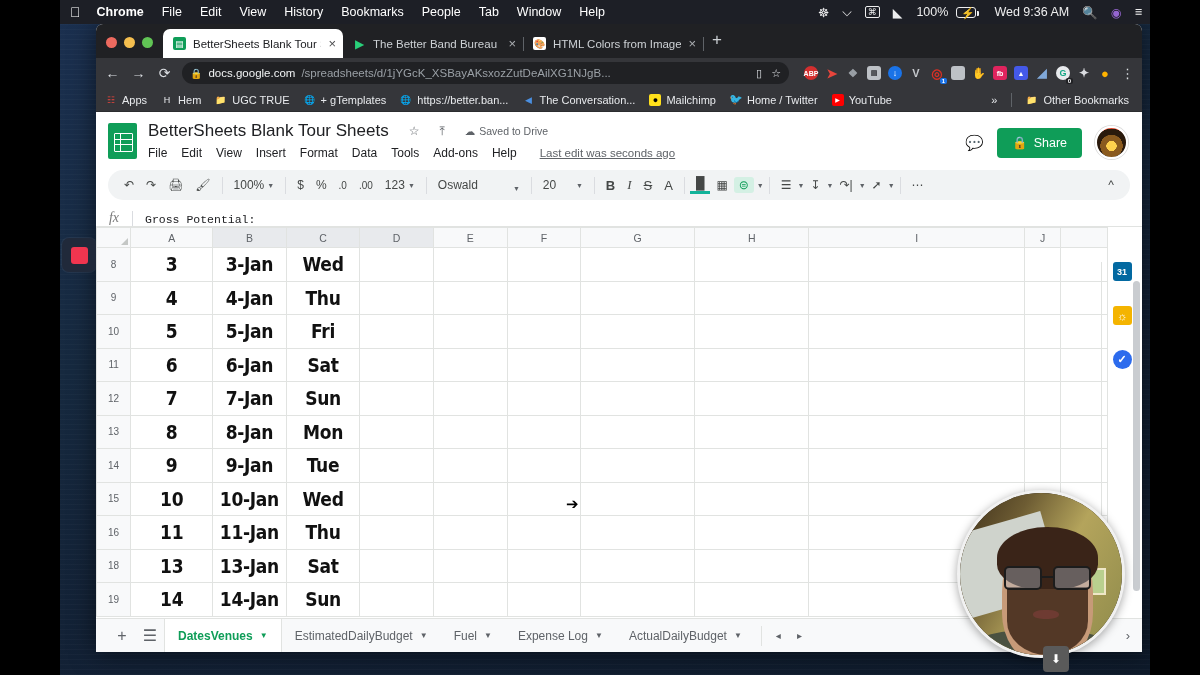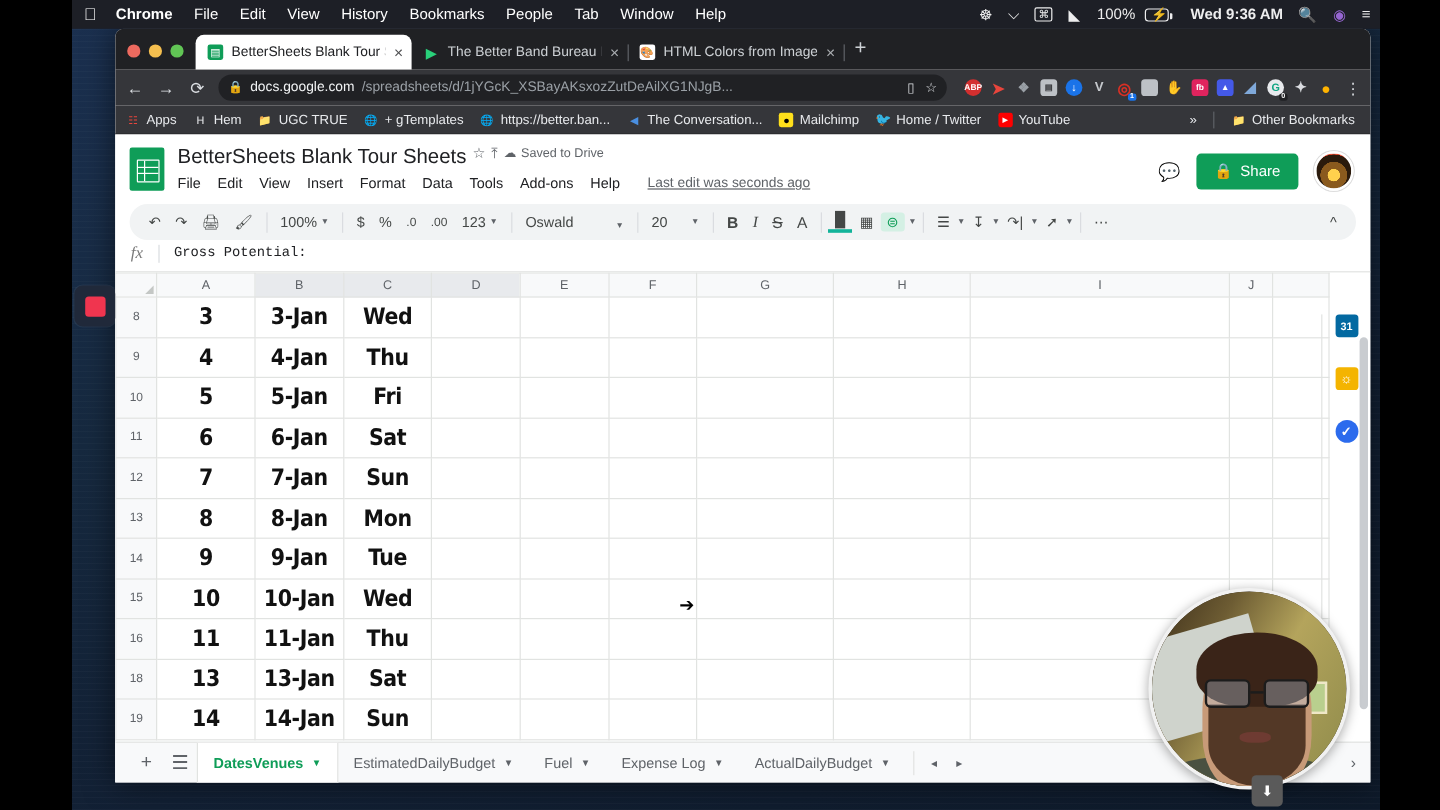--- a/index.html
+++ b/index.html
@@ -26,21 +26,21 @@
   .menubar {
     position: absolute; left: 60px; top: 0; width: 1090px; height: 24px;
     background: #1d1f26; color: #fff; display: flex; align-items: center;
     font-size: 12.5px; z-index: 30; padding-left: 10px;
   }
   .menubar .apple { font-size: 14px; margin-right: 16px; line-height: 1; }
   .menubar .mi { margin-right: 18px; white-space: nowrap; }
   .menubar .mi.bold { font-weight: bold; }
   .menubar .spacer { flex: 1; }
   .menubar .right-item { margin-left: 13px; display: flex; align-items: center; opacity: .92;}
-  .menubar .right-item.time { margin-left: 18px; font-size:12.5px;font-weight:bold;}
+  .menubar .right-item.time { margin-left: 18px; font-size:12.5px;}
   .batt {
     display:inline-block; width:20px;height:11px;border:1.4px solid #fff;border-radius:3px;
     position:relative; margin-left:4px;
   }
   .batt::after{content:"";position:absolute;right:-3.5px;top:3px;width:2px;height:5px;background:#fff;border-radius:0 1px 1px 0;}
   .batt .bolt{position:absolute;left:4px;top:-2px;color:#fff;font-size:11px;line-height:14px;}
 
   
   .chrome {
     position: absolute; left: 96px; top: 24px; width: 1046px; height: 628px;
@@ -100,21 +100,21 @@
     position:relative; flex:0 0 29px;
   }
   .sheets-logo::after{
     content:""; position:absolute; left:6px; top:10px; width:17px; height:17px;
     border:1.6px solid #fff; border-radius:1px;
     background:
       linear-gradient(#fff,#fff) 0 5px/100% 1.4px no-repeat,
       linear-gradient(#fff,#fff) 0 10px/100% 1.4px no-repeat,
       linear-gradient(#fff,#fff) 5px 0/1.4px 100% no-repeat;
   }
-  .doc-title-row{display:flex;align-items:flex-start;gap:5px;}
+  .doc-title-row{display:flex;align-items:center;gap:20px;}
   .doc-title{font-size:17px;color:#202124;font-weight:400;}
   .ico-sm{color:#5f6368;font-size:12px;}
   .saved{font-size:10.5px;color:#5f6368;display:flex;align-items:center;gap:4px;}
   .menu-row{display:flex;align-items:center;gap:14px;margin-top:5px;font-size:12px;color:#202124;}
   .lastedit{color:#5f6368;font-size:11.5px;text-decoration:underline;margin-left:9px;}
   .head-right{margin-left:auto;display:flex;align-items:center;gap:13px;padding-top:5px;}
   .comment-ico{color:#5f6368;font-size:15px;}
   .share-btn{background:#0f9d58;color:#fff;border-radius:4px;height:30px;padding:0 15px;
              display:flex;align-items:center;gap:6px;font-size:12.5px;}
   .avatar{width:33px;height:33px;border-radius:50%;
@@ -128,21 +128,21 @@
   .fb.sel{background:#d4f0e4;border-radius:3px;padding:1px 5px;}
   .fdiv{width:1px;height:17px;background:#dadce0;margin:0 5px;}
   .caret{font-size:7px;color:#5f6368;}
   .font-box{width:94px;display:flex;align-items:flex-end;}
   .font-box .nm{flex:1;}
   .size-box{width:52px;display:flex;align-items:center;}
   .size-box .nm{flex:1;}
   .fb.collapse{margin-left:auto;}
 
   
-  .formulabar{height:23px;display:flex;align-items:flex-start;border-bottom:1px solid #e1e3e1;
+  .formulabar{height:23px;display:flex;align-items:flex-end;border-bottom:1px solid #e1e3e1;
               margin-top:4px;font-size:12px;}
   .fx{width:36px;text-align:center;color:#7a7a7a;font-style:italic;font-family:"Liberation Serif",serif;font-size:14px;}
   .fvdiv{width:1px;height:15px;background:#dadce0;}
   .fvalue{padding-left:12px;font-family:Liberation Mono, monospace;font-size:11.5px;color:#202124;}
 
   
   .gridwrap{position:relative;height:421px;overflow:hidden;}
   table.grid{border-collapse:collapse;table-layout:fixed;width:1012px;}
   table.grid th, table.grid td{border:1px solid #e1e3e1;padding:0;}
   .corner{width:33px;height:20px;background:#f8f9fa;position:relative;}

